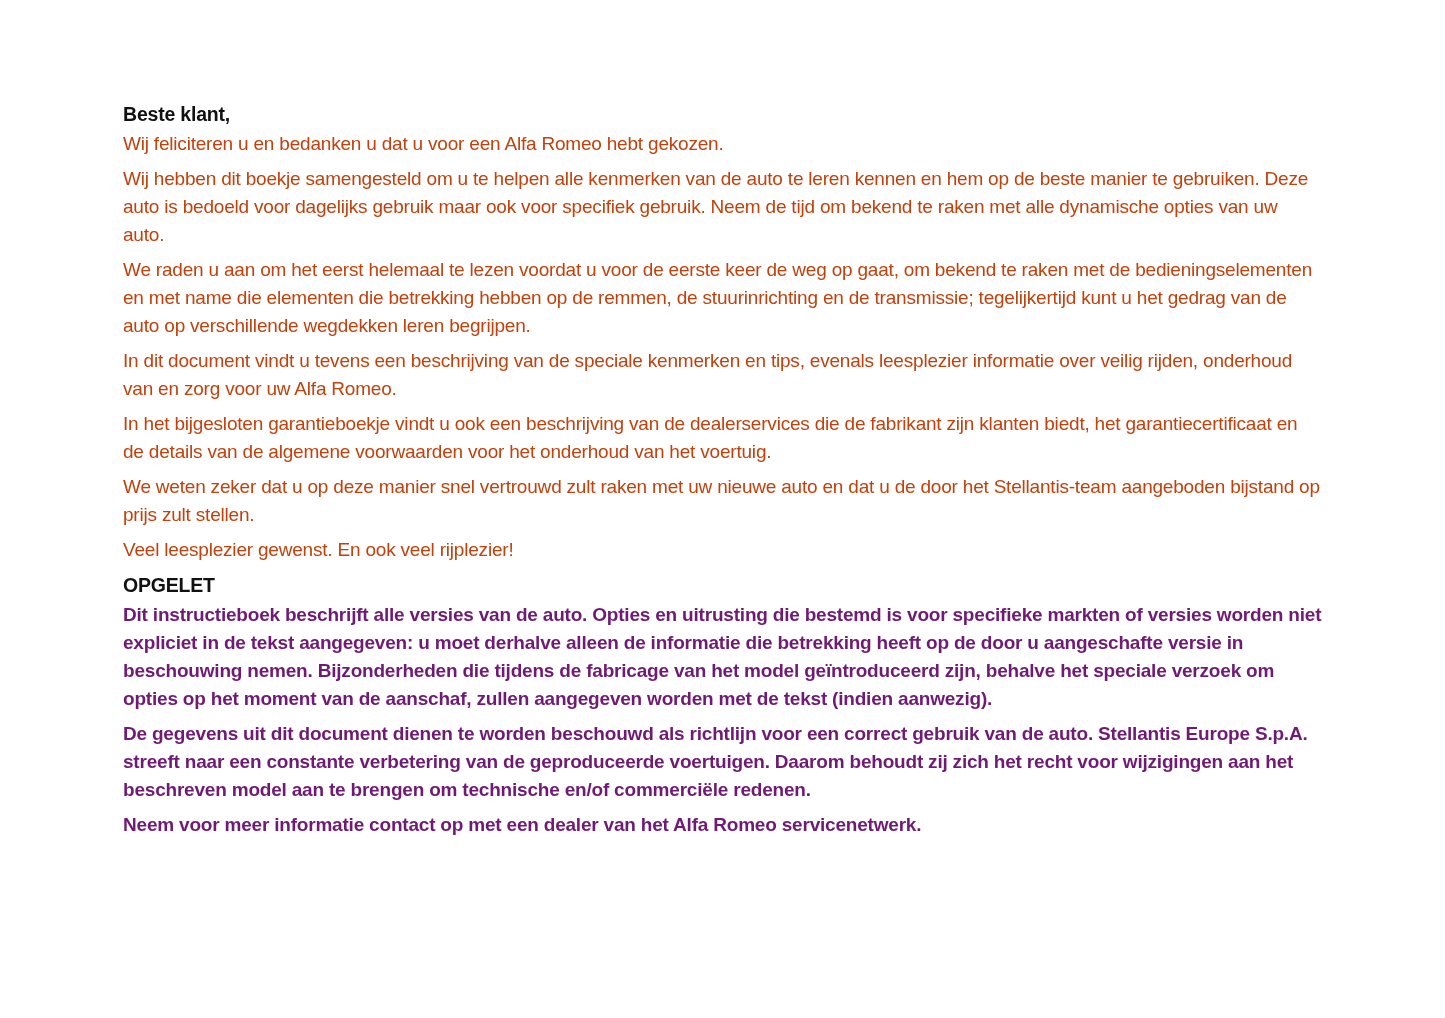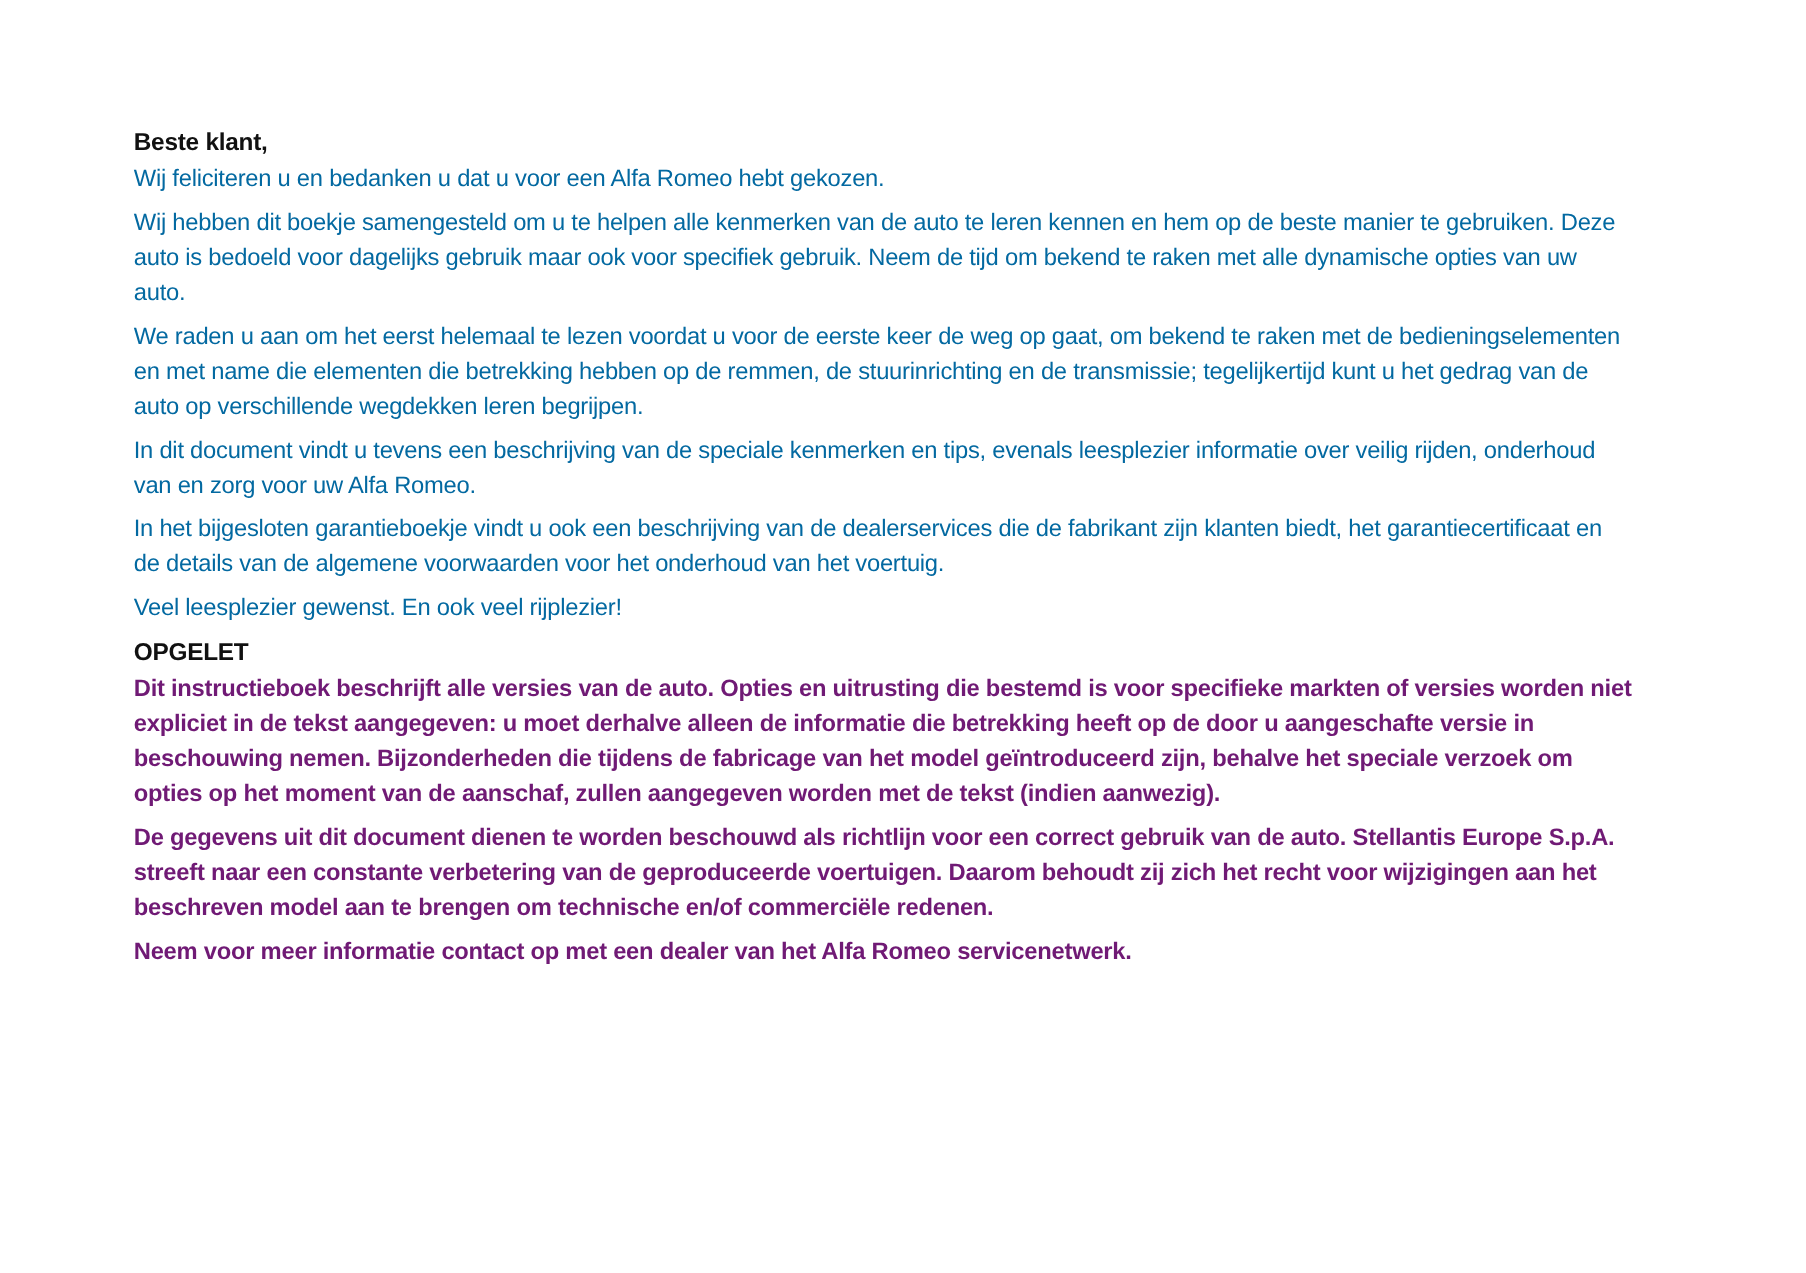--- a/index.html
+++ b/index.html
@@ -9,30 +9,30 @@
   }
   body {
     width: 1445px;
     height: 1018px;
     position: relative;
     font-family: "Liberation Sans", sans-serif;
     color: #1a1a1a;
   }
   .page {
     position: absolute;
-    left: 107px;
+    left: 123px;
     top: 100px;
     width: 1200px;
   }
   .para {
     font-size: 19px;
     line-height: 28px;
     margin: 0 0 7px 0;
     letter-spacing: -0.2px;
-    color: #0369a1;
+    color: #c2410c;
   }
   .bold {
     font-weight: bold;
     color: #701a75;
   }
   .heading {
     font-size: 19.5px;
     line-height: 28px;
     margin: 0 0 2px 0;
     font-weight: bold;
@@ -45,20 +45,21 @@
 
 <div class="page">
 
   <p class="heading">Beste klant,</p>
 
   <p class="para">Wij feliciteren u en bedanken u dat u voor een Alfa Romeo hebt gekozen.</p>
   <p class="para">Wij hebben dit boekje samengesteld om u te helpen alle kenmerken van de auto te leren kennen en hem op de beste manier te gebruiken. Deze auto is bedoeld voor dagelijks gebruik maar ook voor specifiek gebruik. Neem de tijd om bekend te raken met alle dynamische opties van uw auto.</p>
   <p class="para">We raden u aan om het eerst helemaal te lezen voordat u voor de eerste keer de weg op gaat, om bekend te raken met de bedieningselementen en met name die elementen die betrekking hebben op de remmen, de stuurinrichting en de transmissie; tegelijkertijd kunt u het gedrag van de auto op verschillende wegdekken leren begrijpen.</p>
   <p class="para">In dit document vindt u tevens een beschrijving van de speciale kenmerken en tips, evenals leesplezier informatie over veilig rijden, onderhoud van en zorg voor uw Alfa Romeo.</p>
   <p class="para">In het bijgesloten garantieboekje vindt u ook een beschrijving van de dealerservices die de fabrikant zijn klanten biedt, het garantiecertificaat en de details van de algemene voorwaarden voor het onderhoud van het voertuig.</p>
+  <p class="para">We weten zeker dat u op deze manier snel vertrouwd zult raken met uw nieuwe auto en dat u de door het Stellantis-team aangeboden bijstand op prijs zult stellen.</p>
   <p class="para">Veel leesplezier gewenst. En ook veel rijplezier!</p>
 
   <p class="heading">OPGELET</p>
 
   <p class="para bold">Dit instructieboek beschrijft alle versies van de auto. Opties en uitrusting die bestemd is voor specifieke markten of versies worden niet expliciet in de tekst aangegeven: u moet derhalve alleen de informatie die betrekking heeft op de door u aangeschafte versie in beschouwing nemen. Bijzonderheden die tijdens de fabricage van het model geïntroduceerd zijn, behalve het speciale verzoek om opties op het moment van de aanschaf, zullen aangegeven worden met de tekst (indien aanwezig).</p>
   <p class="para bold">De gegevens uit dit document dienen te worden beschouwd als richtlijn voor een correct gebruik van de auto. Stellantis Europe S.p.A. streeft naar een constante verbetering van de geproduceerde voertuigen. Daarom behoudt zij zich het recht voor wijzigingen aan het beschreven model aan te brengen om technische en/of commerciële redenen.</p>
   <p class="para bold">Neem voor meer informatie contact op met een dealer van het Alfa Romeo servicenetwerk.</p>
 
 </div>
 

